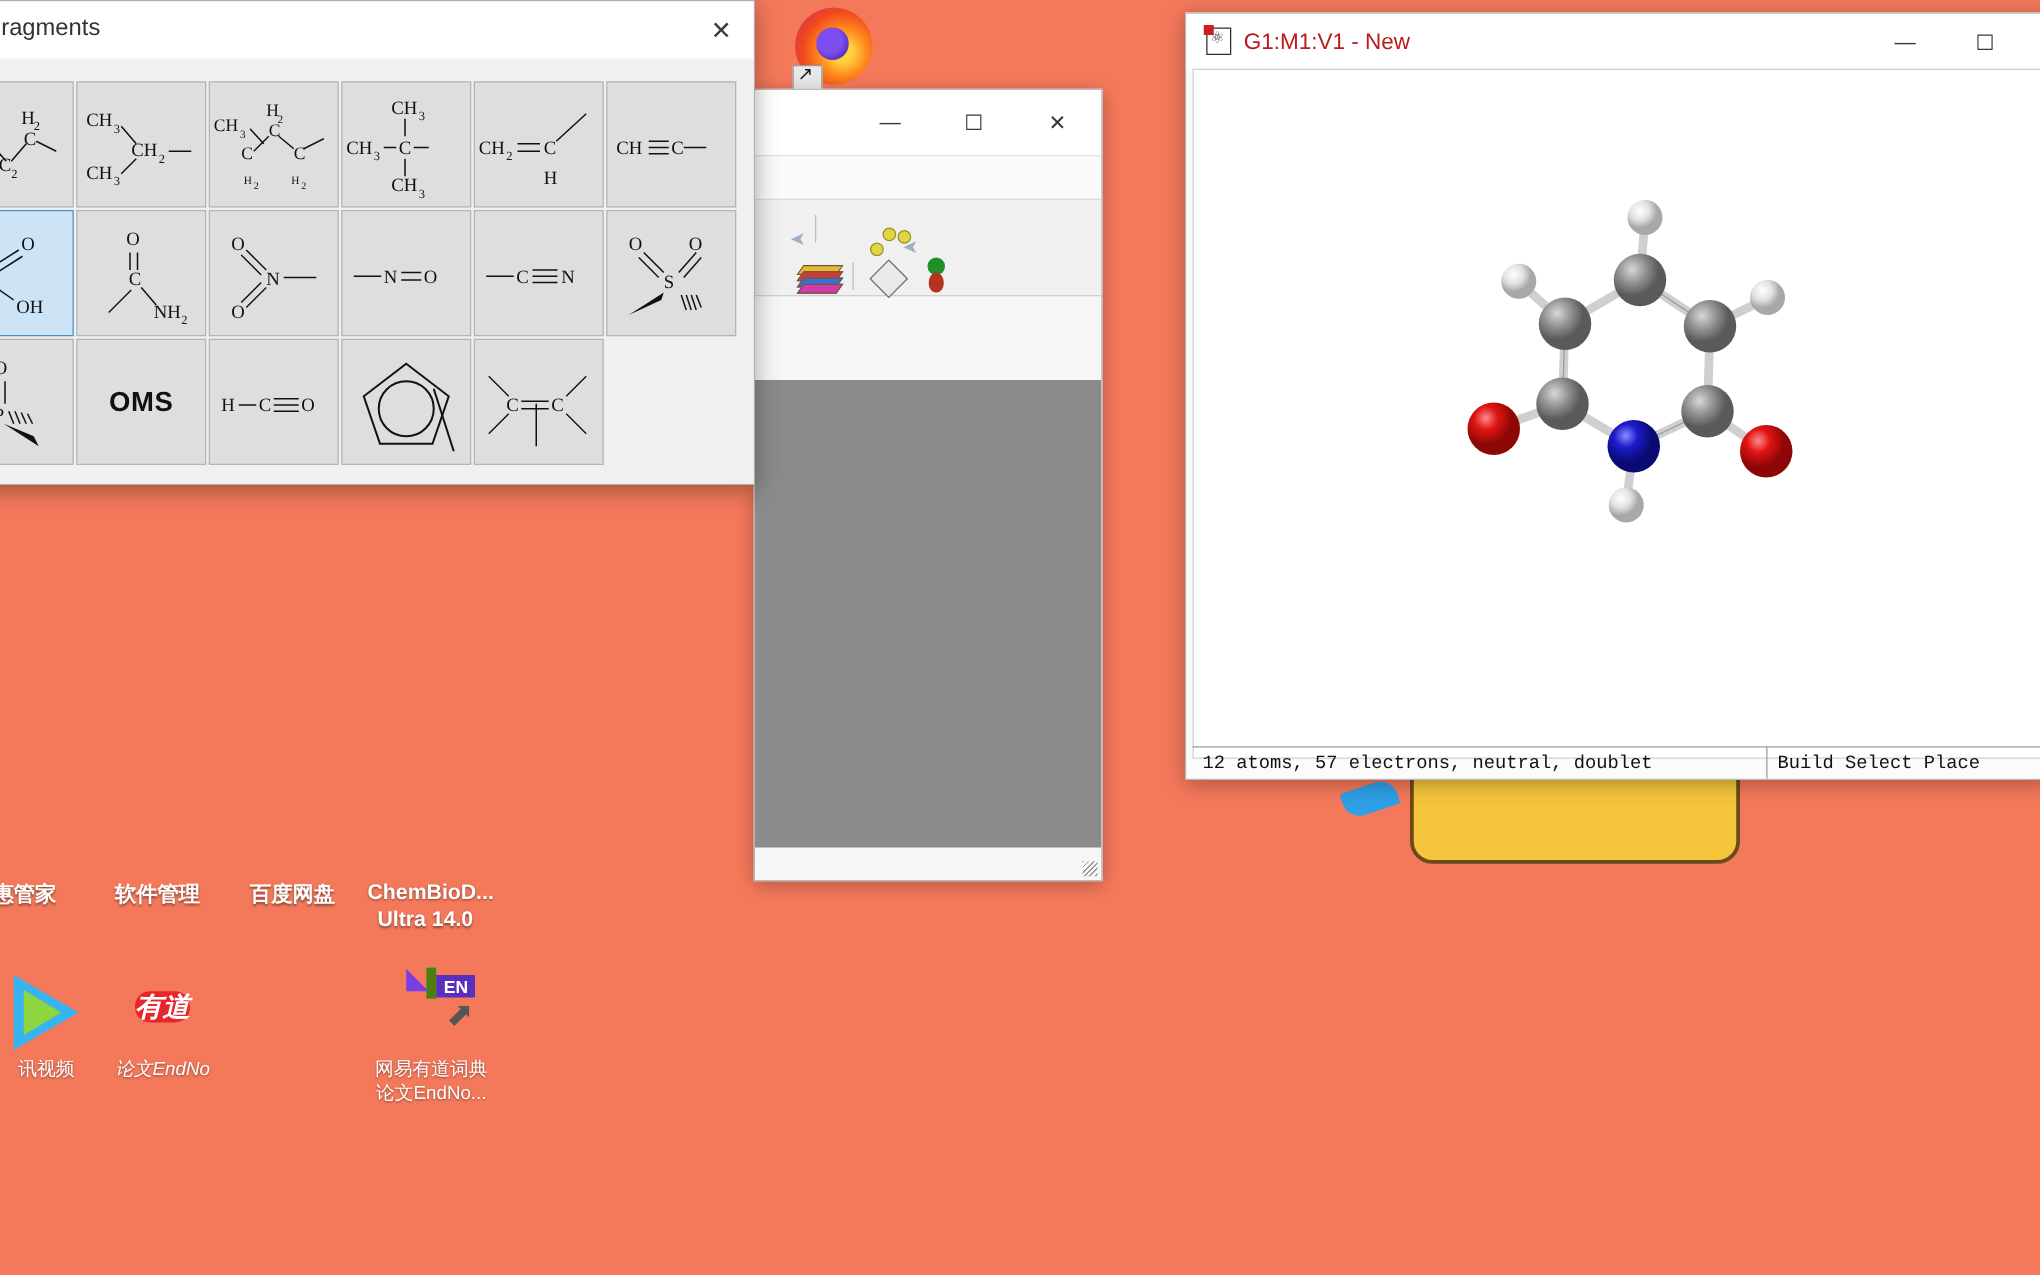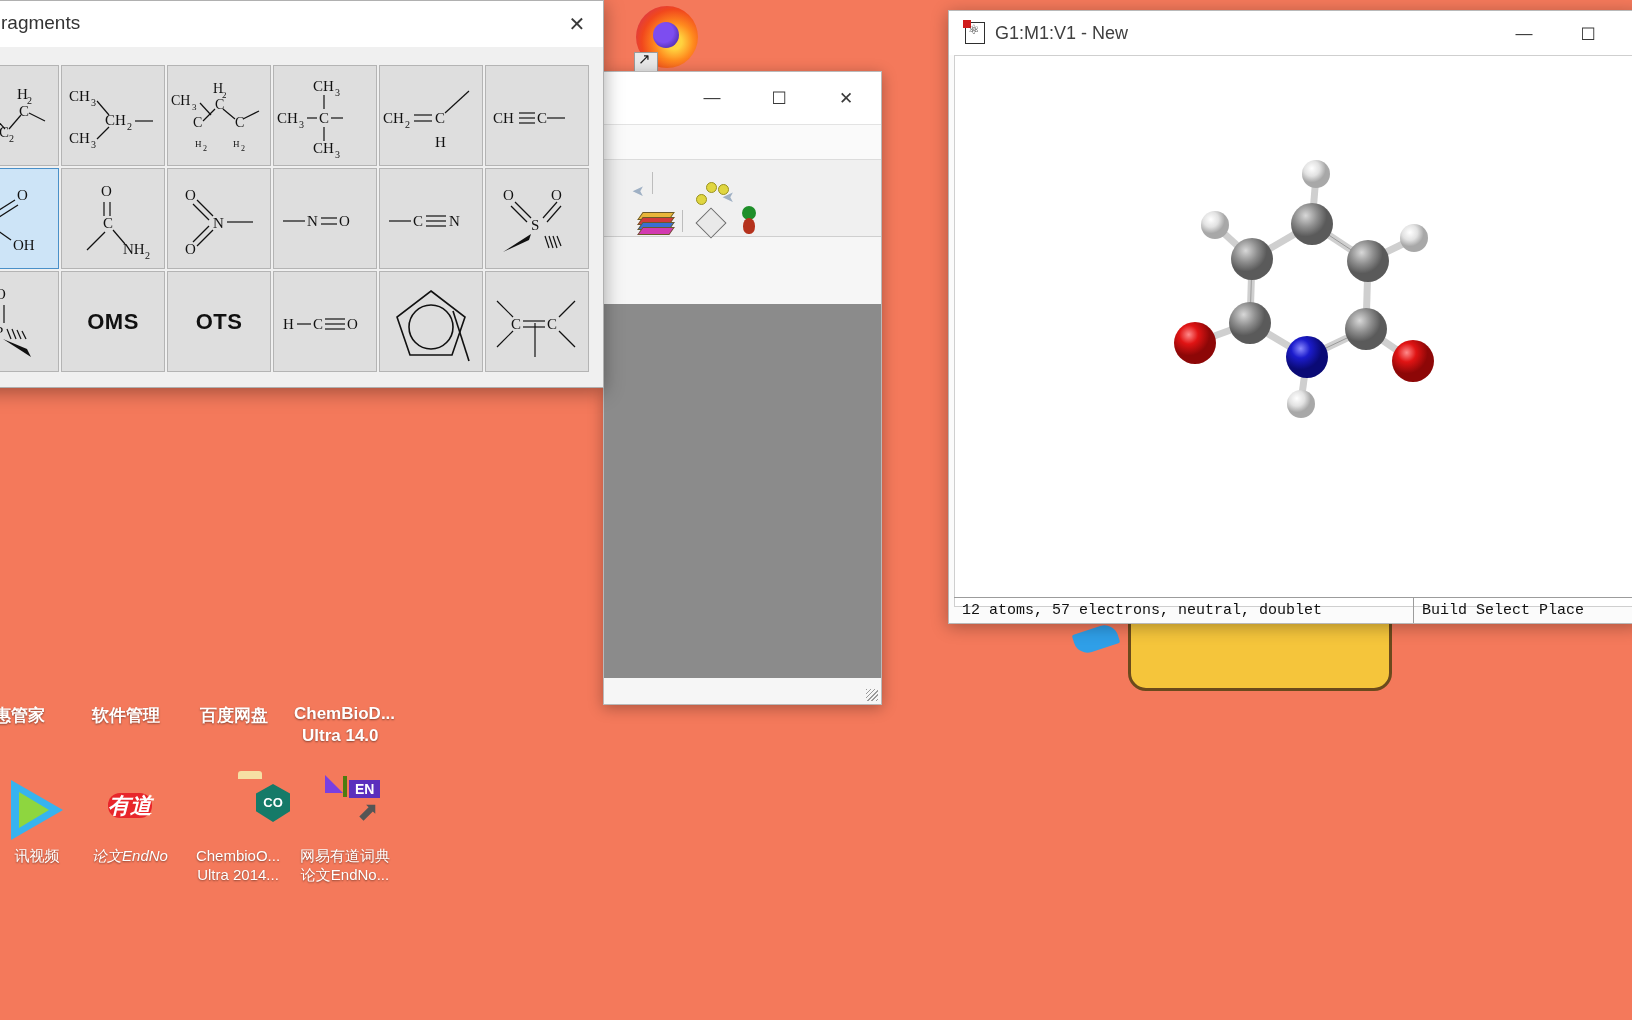--- a/index.html
+++ b/index.html
@@ -50,21 +50,21 @@
     text-shadow:0 1px 2px rgba(0,0,0,.45);white-space:nowrap;
   }
 
   
   .ic-tencent{width:0;height:0;border-top:30px solid transparent;border-bottom:30px solid transparent;border-left:52px solid #37b3ef;position:absolute;left:6px;top:2px;}
   .ic-tencent:after{content:"";position:absolute;left:-44px;top:-18px;width:0;height:0;border-top:18px solid transparent;border-bottom:18px solid transparent;border-left:30px solid #8ed63f;}
   .ic-youdao{width:56px;height:56px;background:#e8252a;border-radius:12px;margin:4px auto;position:relative;color:#fff;font-size:22px;line-height:56px;font-weight:bold;}
   .ic-folder{width:56px;height:48px;background:#f6dfa4;border-radius:3px 8px 3px 3px;margin:8px auto;position:relative;box-shadow:inset 0 0 0 1px #d8bc79;}
   .ic-folder:before{content:"";position:absolute;left:0;top:-7px;width:24px;height:8px;background:#f6dfa4;border-radius:3px 3px 0 0;}
   .ic-co{position:absolute;left:18px;top:6px;width:34px;height:38px;background:#157a68;clip-path:polygon(50% 0,100% 25%,100% 72%,50% 100%,0 72%,0 25%);color:#fff;font-size:13px;text-align:center;line-height:38px;font-weight:bold;}
-  .ic-en{width:50px;height:58px;background:#7dd3fc;border:2px solid #4d7c0f;margin:3px auto;position:relative;}
+  .ic-en{width:50px;height:58px;background:#7dd3fc;border:4px solid #4d7c0f;margin:3px auto;position:relative;}
   .ic-en .en{position:absolute;left:4px;top:2px;background:#5b2fbd;color:#fff;font-size:14px;font-weight:bold;padding:0 6px;line-height:18px;}
   .ic-en .arrow{position:absolute;left:12px;top:20px;color:#555;font-size:26px;line-height:26px;}
   .ic-en .tri{position:absolute;right:2px;bottom:2px;width:0;height:0;border-left:18px solid #7a3fe0;border-top:18px solid transparent;}
   .ic-folder-open{width:58px;height:48px;background:#f6dfa4;border-radius:3px;margin:8px auto;position:relative;box-shadow:inset 0 0 0 1px #d8bc79;}
   .ic-folder-open:after{content:"";position:absolute;left:6px;top:4px;width:40px;height:36px;background:#f6c8bc;}
 
   
   #firefox{position:absolute;left:636px;top:6px;width:66px;height:66px;}
   .ff-outer{width:62px;height:62px;border-radius:50%;background:
       radial-gradient(circle at 62% 58%, #ffd23f 0 14%, #ff8a1e 36%, #f1471d 62%, #c82c6e 100%);}
@@ -102,21 +102,21 @@
   
   #viewer{
     position:absolute;left:948px;top:10px;width:690px;height:612px;
     background:#fbfbfb;border:1px solid #b9b9b9;box-shadow:0 3px 16px rgba(0,0,0,.3);
     overflow:hidden;
   }
   #viewer .v-title{height:44px;background:#ffffff;position:relative;display:flex;align-items:center;}
   #viewer .v-ico{width:18px;height:20px;margin-left:16px;position:relative;background:#fff;border:1px solid #2e2e2e;}
   #viewer .v-ico:before{content:"";position:absolute;left:-3px;top:-3px;width:8px;height:8px;background:#d01d1d;}
   #viewer .v-ico:after{content:"⚛";position:absolute;left:2px;top:-1px;font-size:13px;color:#333;}
-  #viewer .v-titletext{margin-left:10px;font-size:18px;color:#404040;}
+  #viewer .v-titletext{margin-left:10px;font-size:18px;color:#b91c1c;}
   #viewer .v-canvas{position:absolute;left:5px;top:44px;right:5px;height:550px;background:#ffffff;border:1px solid #cfcfcf;}
   #viewer .v-status{position:absolute;left:5px;bottom:0;right:0;height:26px;display:flex;align-items:center;
       font-family:"Liberation Mono", monospace;font-size:15px;color:#111;}
   #viewer .v-status .cell{border-top:1px solid #9c9c9c;border-right:1px solid #9c9c9c;height:26px;display:flex;align-items:center;padding:0 8px;box-sizing:border-box;}
 
   
   #frag{
     position:absolute;left:-46px;top:0;width:648px;height:386px;
     background:#f0f0f0;border:1px solid #b0b0b0;box-shadow:0 4px 18px rgba(0,0,0,.35);
     overflow:hidden;
@@ -162,25 +162,20 @@
   <div id="icons">
     <div class="dicon" style="left:-18px;top:0;">
       <div class="glyph">
           <span class="ic-tencent"></span>
         </div>
       <div class="lbl">讯视频</div>
     </div>
     <div class="dicon" style="left:75px;top:0;font-style:italic;">
       <div class="glyph"><span class="ic-youdao">有道</span></div>
       <div class="lbl">论文EndNo</div>
-    </div>
-    <div class="dicon" style="left:183px;top:0;">
-      <div class="glyph"><span class="ic-folder"><span class="ic-co">CO</span></span></div>
-      <div class="lbl">ChembioO...</div>
-      <div class="lbl2">Ultra 2014...</div>
     </div>
     <div class="dicon" style="left:290px;top:0;">
       <div class="glyph">
         <span class="ic-en"><span class="en">EN</span><span class="arrow">⬈</span><span class="tri"></span></span>
       </div>
       <div class="lbl">网易有道词典</div>
       <div class="lbl2">论文EndNo...</div>
     </div>
   </div>
 
@@ -583,23 +578,20 @@
               <line x1="58" y1="53" x2="62" y2="62"></line>
               <line x1="63" y1="54" x2="67" y2="62"></line>
             </g>
           </svg>
         </div>
 
         <div class="fcell">
           <span class="bigtxt">OMS</span>
         </div>
 
-        <div class="fcell">
-          <span class="bigtxt">OTS</span>
-        </div>
 
         <div class="fcell">
           <svg width="96" height="90" viewBox="0 0 96 90">
             <g font-family="Liberation Serif, serif" font-size="15" fill="#111">
               <text x="6" y="52">H</text>
               <text x="36" y="52">C</text>
               <text x="70" y="52">O</text>
             </g>
             <g stroke="#111" stroke-width="1.2" fill="none">
               <line x1="20" y1="47" x2="34" y2="47"></line>

